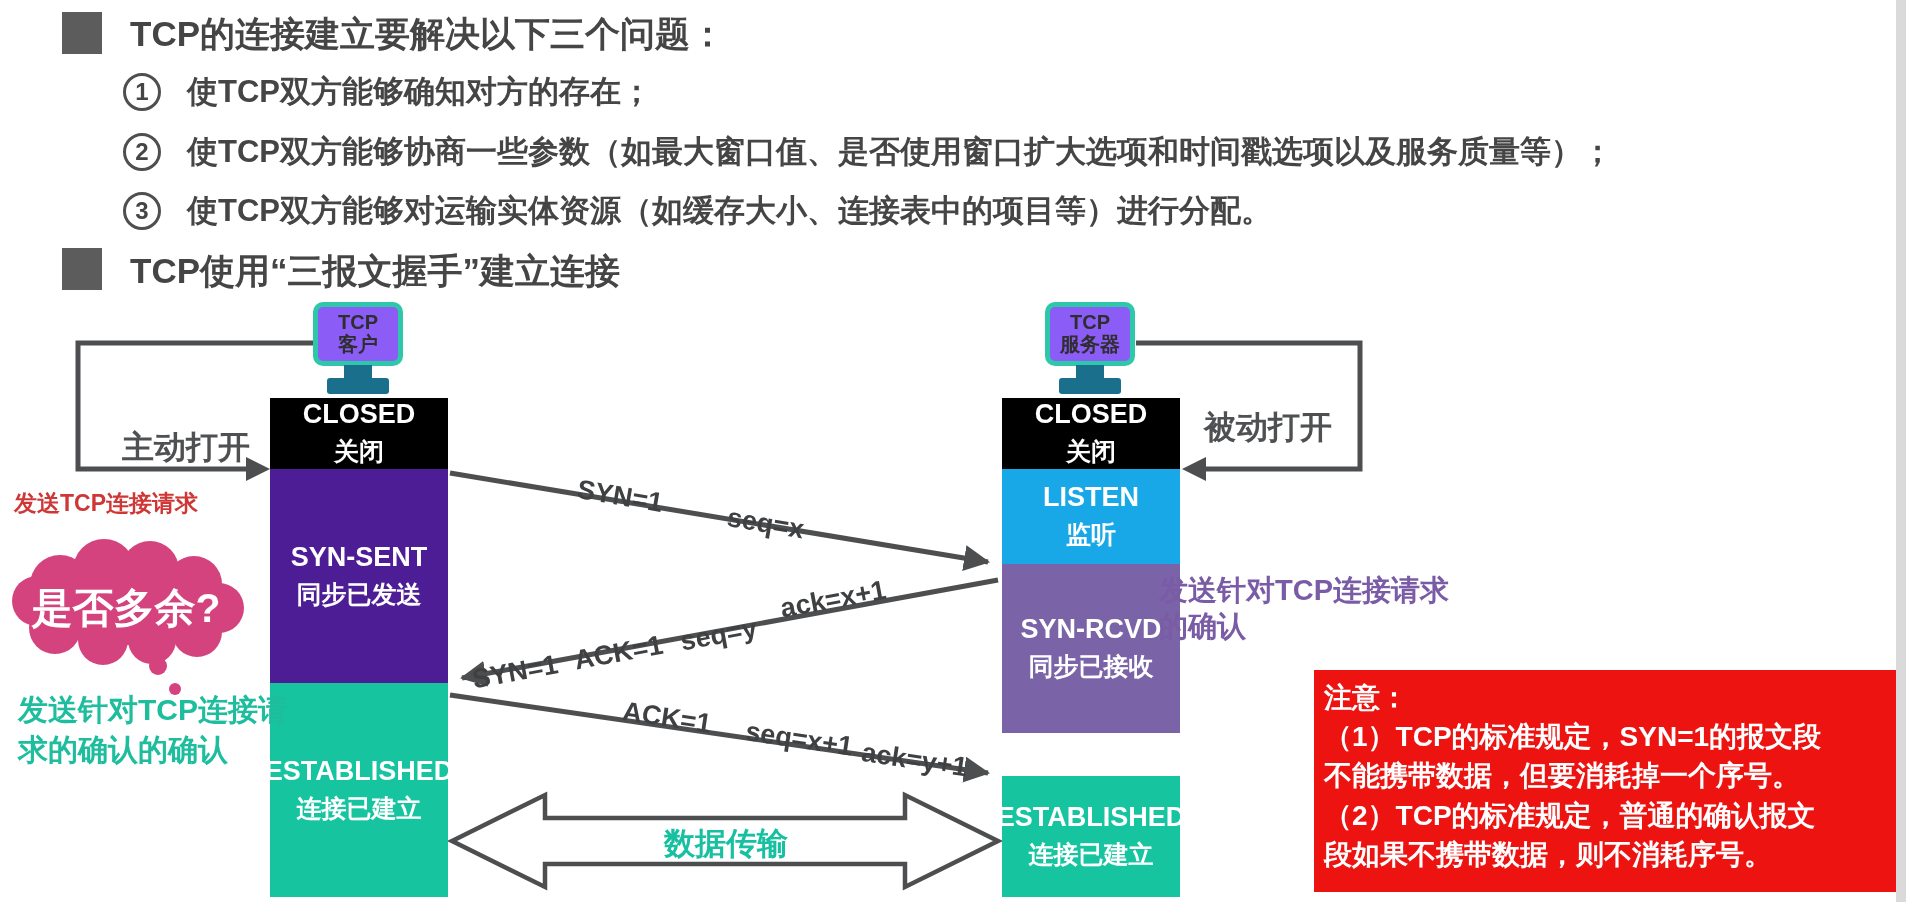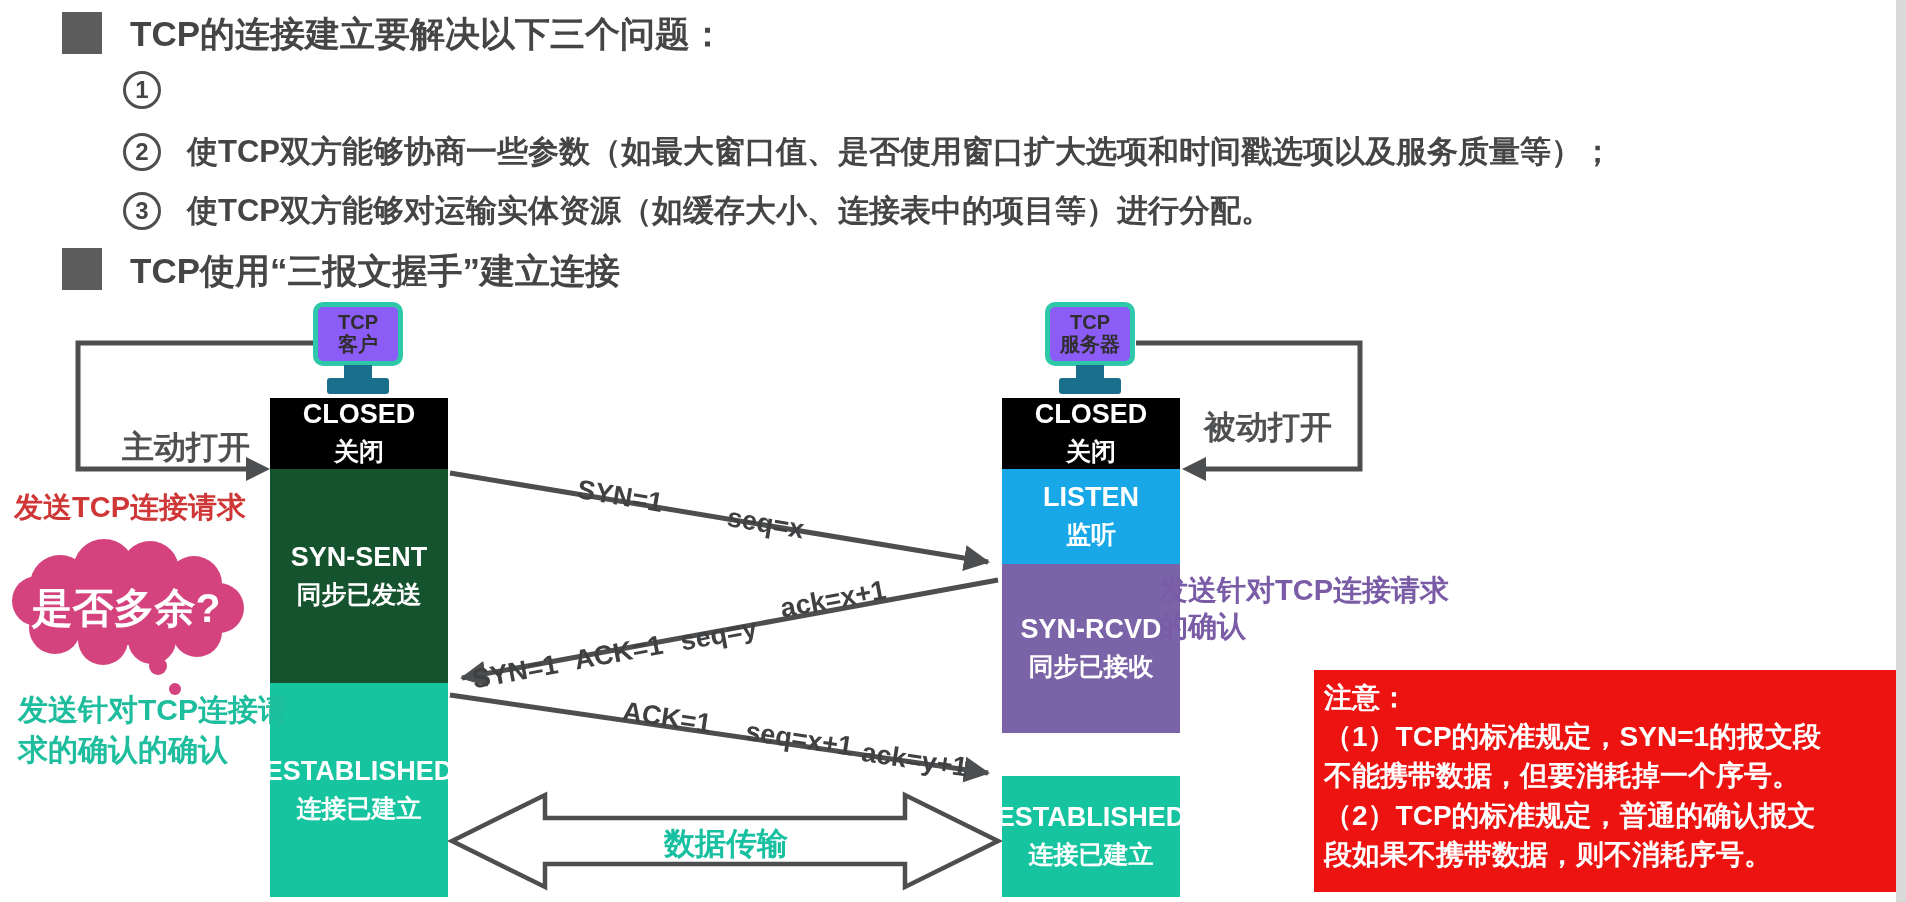--- a/index.html
+++ b/index.html
@@ -33,21 +33,21 @@
   .state{position:absolute;width:178px;display:flex;flex-direction:column;align-items:center;justify-content:center;
          color:#fff;font-weight:bold;text-align:left;overflow:visible;}
   .state .en{font-size:27px;white-space:nowrap;}
   .state .zh{font-size:25px;margin-top:5px;white-space:nowrap;}
   .lcol{left:270px;} .rcol{left:1002px;}
   .l1{top:398px;height:71px;} .l2{top:469px;height:214px;} .l3{top:683px;height:214px;}
   .r1{top:398px;height:71px;} .r2{top:469px;height:95px;} .r3{top:564px;height:169px;} .r4{top:776px;height:121px;}
   
   .open{position:absolute;font-size:32px;font-weight:bold;color:#4f5052;white-space:nowrap;}
   .open-a{left:122px;top:426px;} .open-p{left:1204px;top:406px;}
-  .note-red{position:absolute;left:14px;top:488px;font-size:29px;font-weight:bold;color:#cf3737;white-space:nowrap;}
+  .note-red{position:absolute;left:14px;top:488px;font-size:23px;font-weight:bold;color:#cf3737;white-space:nowrap;}
   .note-teal{position:absolute;left:18px;top:690px;font-size:30px;font-weight:bold;color:#1dbd9d;
              white-space:pre-wrap;line-height:1.32;}
   .note-purple{position:absolute;left:1159px;top:572px;font-size:29px;font-weight:bold;color:#7a5ca6;
                white-space:pre-wrap;line-height:1.25;}
   .cloud-text{position:absolute;left:28px;top:581px;width:196px;text-align:center;font-size:41px;font-weight:bold;color:#fff;}
   .mlab{position:absolute;font-size:27px;font-weight:bold;color:#3f4042;transform-origin:left top;white-space:nowrap;}
   .m1a{left:580px;top:474px;transform:rotate(9.6deg);}
   .m1b{left:730px;top:502px;transform:rotate(9.6deg);}
   .m2a{left:470px;top:665px;transform:rotate(-10.5deg);}
   .m2b{left:572px;top:646px;transform:rotate(-10.5deg);}
@@ -64,20 +64,21 @@
 </head>
 <body>
 
 <div class="canvas">
 
   <div class="sq sq1"></div>
   <div class="h h1">TCP的连接建立要解决以下三个问题：</div>
 
   <div class="item item1">
     <span class="circ">1</span>
+    <span class="itext">使TCP双方能够确知对方的存在；</span>
   </div>
   <div class="item item2">
     <span class="circ">2</span>
     <span class="itext">使TCP双方能够协商一些参数（如最大窗口值、是否使用窗口扩大选项和时间戳选项以及服务质量等）；</span>
   </div>
   <div class="item item3">
     <span class="circ">3</span>
     <span class="itext">使TCP双方能够对运输实体资源（如缓存大小、连接表中的项目等）进行分配。</span>
   </div>
 
@@ -131,21 +132,21 @@
     <span>TCP</span>
     <span>服务器</span>
   </div>
   <div class="neck neck-s"></div>
   <div class="base base-s"></div>
 
   <div class="state lcol l1" style="background-color: rgb(0, 0, 0);">
     <span class="en">CLOSED</span>
     <span class="zh">关闭</span>
   </div>
-  <div class="state lcol l2" style="background-color: #14532d;">
+  <div class="state lcol l2" style="background-color: #4c1d95;">
     <span class="en">SYN-SENT</span>
     <span class="zh">同步已发送</span>
   </div>
   <div class="state lcol l3" style="background-color: rgb(23, 196, 160);">
     <span class="en">ESTABLISHED</span>
     <span class="zh">连接已建立</span>
   </div>
 
   <div class="state rcol r1" style="background-color: rgb(0, 0, 0);">
     <span class="en">CLOSED</span>

